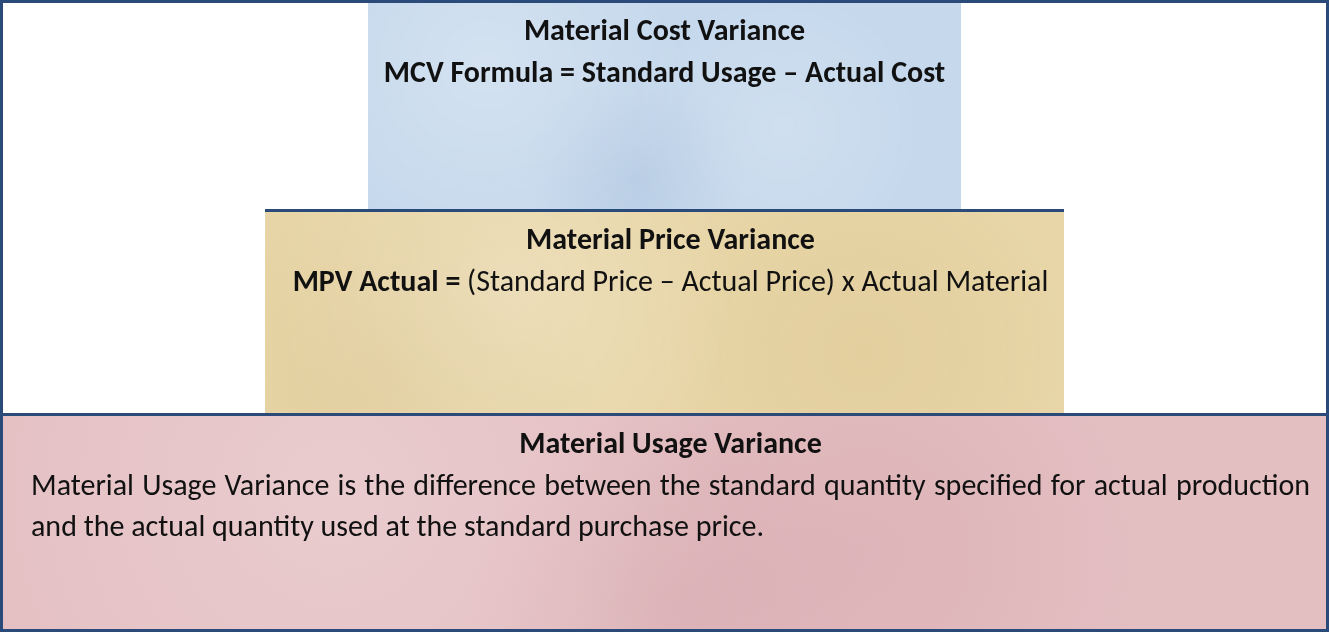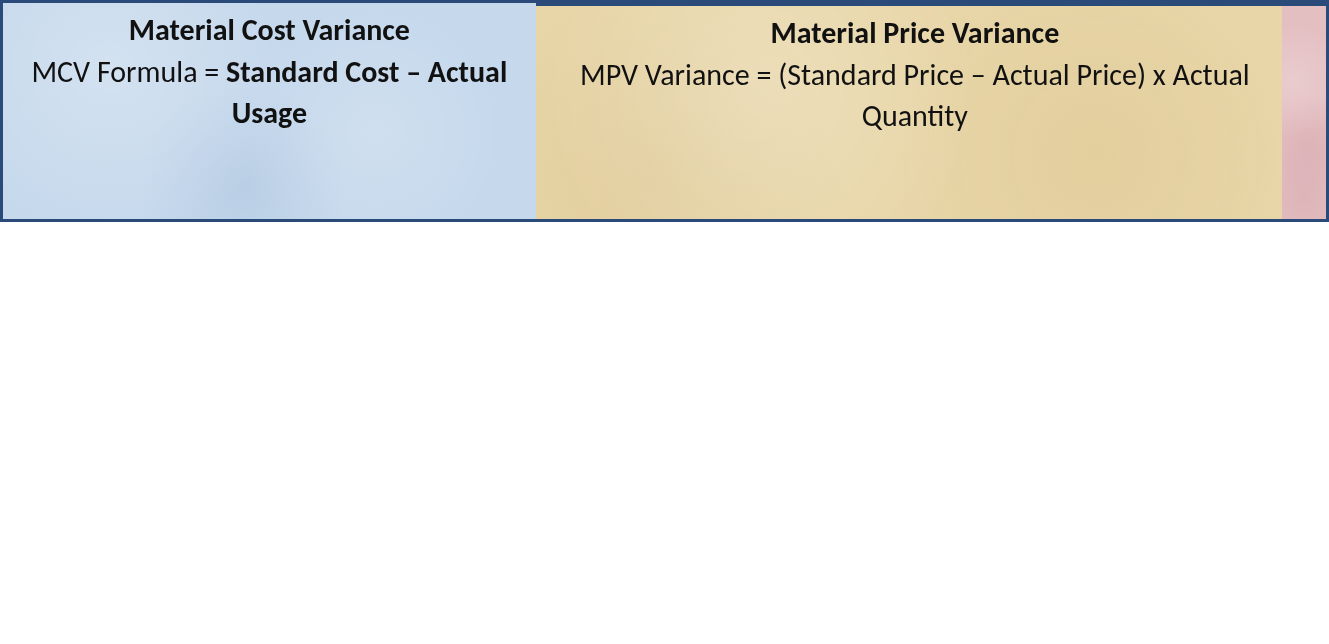--- a/index.html
+++ b/index.html
@@ -6,21 +6,22 @@
   body {
     font-family: Calibri, 'Segoe UI', Tahoma, sans-serif;
     width: 1329px;
     height: 644px;
     background: #fff;
   }
   .container {
     width: 1329px;
     border: 3px solid #2a4a7a;
     display: flex;
-    flex-direction: row;
+    flex-direction: column;
+    align-items: center;
   }
   .panel {
     border-top: 0;
     padding: 8px 16px 10px 16px;
     position: relative;
   }
   .panel + .panel {
     border-top: 3px solid #2a4a7a;
     padding-left: 28px;
   }
@@ -61,38 +62,40 @@
     text-align: justify;
     line-height: 1.35;
     margin-bottom: 4px;
   }
   .formula {
     text-align: center;
     font-size: 30px;
     color: #111;
     line-height: 1.35;
   }
-  .formula .bold { font-weight: normal; }
+  .formula .bold { font-weight: bold; }
   .bold-all { font-weight: bold; }
 </style>
 </head>
 <body>
 
 <div class="container">
 
   <div class="panel panel-mcv">
     <div class="title">Material Cost Variance</div>
     <div class="formula bold-all">
-      <span class="bold">MCV  Formula = </span><span>Standard Cost – Actual Usage</span>
+      <span class="bold">MCV  Formula = </span><span>Standard Usage – Actual Cost</span>
     </div>
   </div>
 
   <div class="panel panel-mpv">
     <div class="title">Material Price Variance</div>
     <div class="formula">
-      <span class="bold">MPV  Variance = </span><span>(Standard Price – Actual Price) x Actual Quantity</span>
+      <span class="bold">MPV  Actual = </span><span>(Standard Price – Actual Price) x Actual Material</span>
     </div>
   </div>
 
   <div class="panel panel-muv">
+    <div class="title">Material Usage Variance</div>
+    <div class="body">Material Usage Variance is the difference between the standard quantity specified for actual production and the actual quantity used at the standard purchase price.</div>
   </div>
 
 </div>
 
 </body></html>

